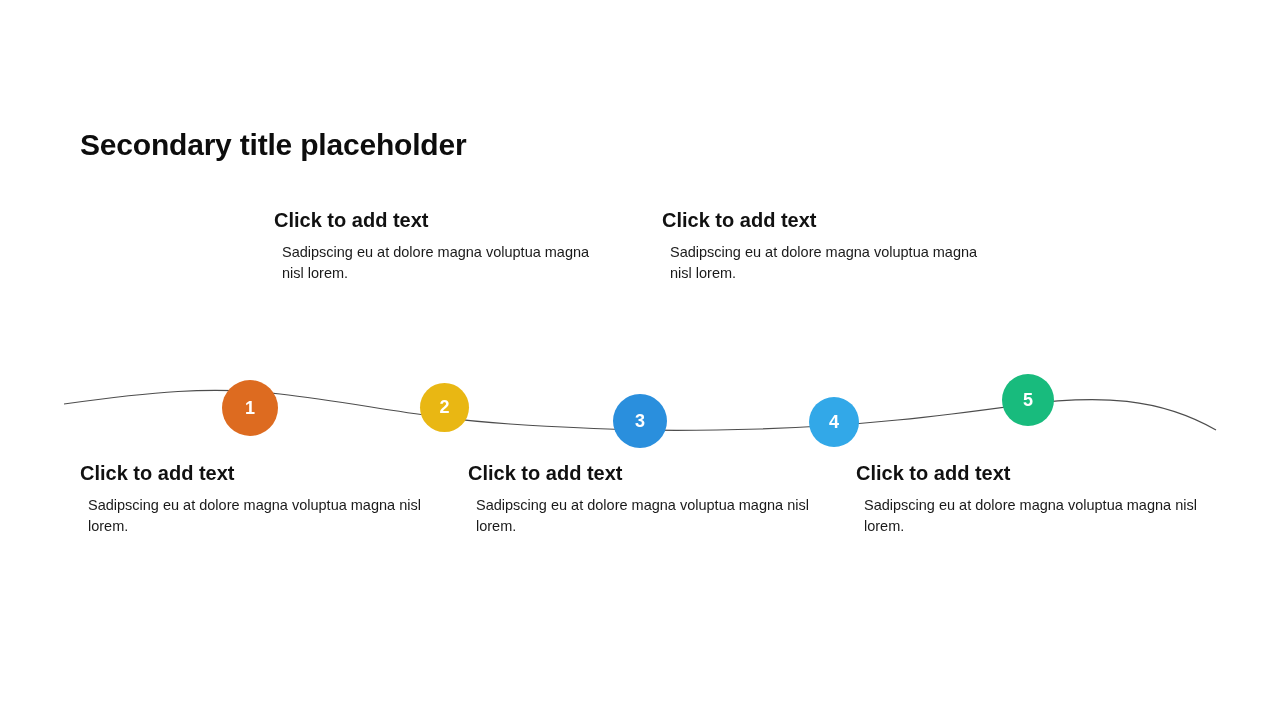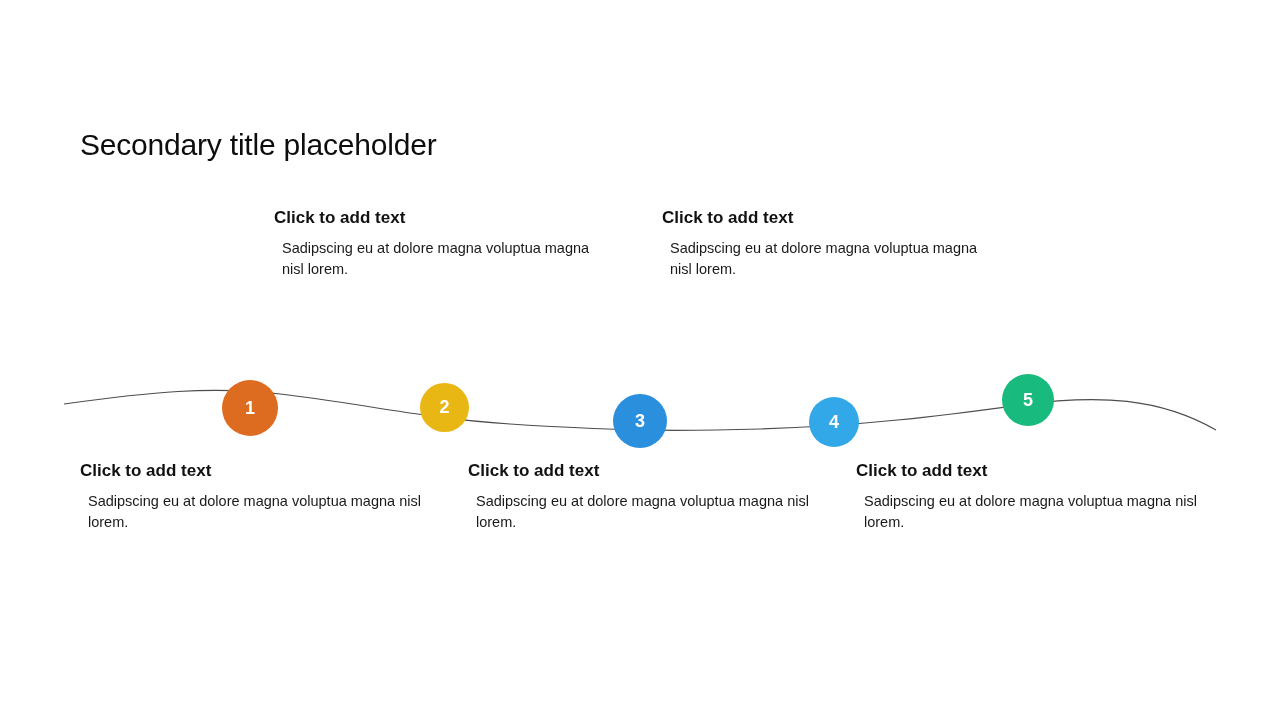--- a/index.html
+++ b/index.html
@@ -17,35 +17,35 @@
   .slide {
     position: relative;
     width: 1280px;
     height: 720px;
   }
   .title {
     position: absolute;
     left: 80px;
     top: 128px;
     font-size: 30px;
-    font-weight: normal;
+    font-weight: bold;
     color: #0d0d0d;
     letter-spacing: -0.2px;
   }
 
   
   .top-item {
     position: absolute;
     width: 340px;
   }
   .top-item.a { left: 274px; top: 208px; }
   .top-item.b { left: 662px; top: 208px; }
 
   .item-head {
-    font-size: 17px;
+    font-size: 20px;
     font-weight: bold;
     color: #111111;
     margin: 0 0 10px 0;
     line-height: 1.2;
   }
   .item-body {
     font-size: 14.5px;
     line-height: 1.45;
     color: #1a1a1a;
     margin: 8px;

